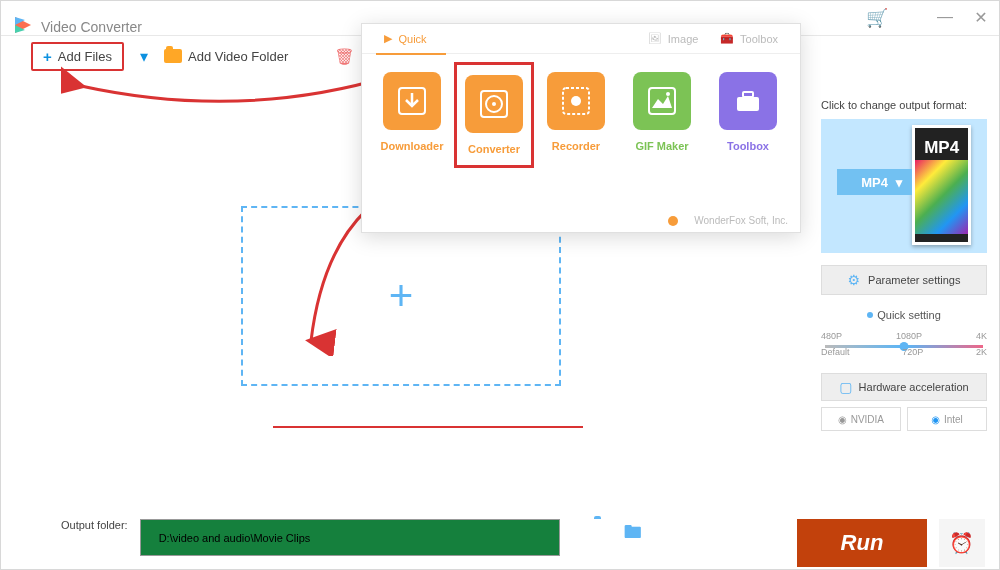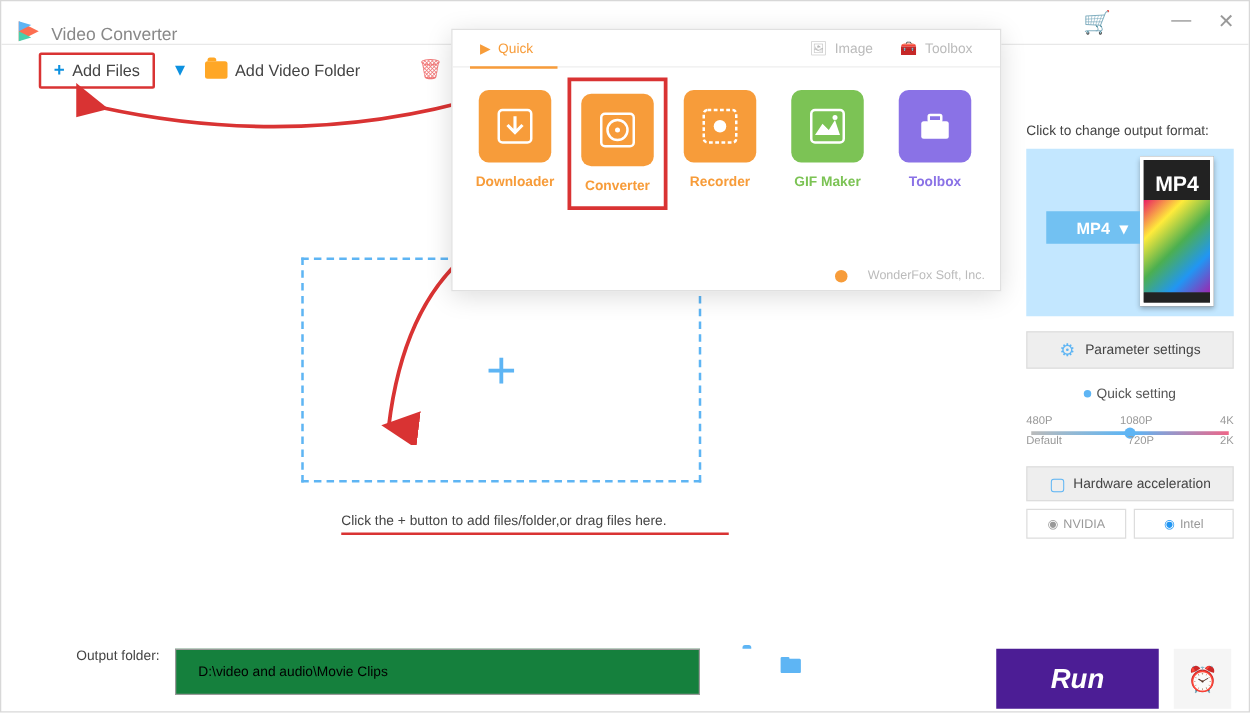--- a/index.html
+++ b/index.html
@@ -61,21 +61,21 @@
 .slider-labels{display:flex;justify-content:space-between;font-size:9px;color:#999;position:absolute;top:0;left:0;right:0}
 .slider-labels2{display:flex;justify-content:space-between;font-size:9px;color:#999;position:absolute;top:16px;left:0;right:0}
 .hwbtn{margin-top:8px;height:28px;background:#eee;border:1px solid #ddd;display:flex;align-items:center;justify-content:center;gap:6px;font-size:11px;color:#444;cursor:pointer}
 .gpubtns{display:flex;gap:6px;margin-top:6px}
 .gpubtn{flex:1;height:24px;border:1px solid #ddd;display:flex;align-items:center;justify-content:center;font-size:10px;color:#999;gap:4px}
 
 .bottombar{position:absolute;left:0;right:0;bottom:0;height:50px;display:flex;align-items:flex-start;padding:0 14px 0 60px;gap:12px}
 .outlabel{font-size:11px;color:#444}
 .outpath{flex:0 0 420px;height:37px;border:1px solid #999;font-size:11px;padding:0 18px;background:#15803d}
 .bbicon{color:#5eb5f4;font-size:18px;cursor:pointer;margin-left:20px}
-.runbtn{margin-left:auto;width:130px;height:48px;background:#4c1d95;color:#fff;font-size:22px;font-style:italic;font-weight:bold;display:flex;align-items:center;justify-content:center;cursor:pointer}
+.runbtn{margin-left:auto;width:130px;height:48px;background:#c2410c;color:#fff;font-size:22px;font-style:italic;font-weight:bold;display:flex;align-items:center;justify-content:center;cursor:pointer}
 .clockbtn{width:46px;height:48px;display:flex;align-items:center;justify-content:center;background:#f5f5f5;cursor:pointer;color:#f5a04a;font-size:20px}
 
 svg.arrow{position:absolute;z-index:5;pointer-events:none}
 </style>
 </head>
 <body>
 
 <div class="titlebar">
   <svg class="logo" viewBox="0 0 20 20">
       <path fill="#fc6e51" d="M2 2 L18 10 L2 18 Z"></path>
@@ -100,21 +100,20 @@
     <span class="folder-icon"></span>
     <span>Add Video Folder</span>
   </div>
   <span class="trash-icon">🗑</span>
 </div>
 
 <div class="mainarea">
   <div class="dropzone">
     <span class="bigplus">+</span>
   </div>
-  <div class="droptext">Click the + button to add files/folder,or drag files here.</div>
   <div class="redline"></div>
 </div>
 
 <div class="popup">
   <div class="popup-tabs">
     <div class="ptab active">
       <span>▶</span>
       <span>Quick</span>
     </div>
     <div class="ptab-sep"></div>

